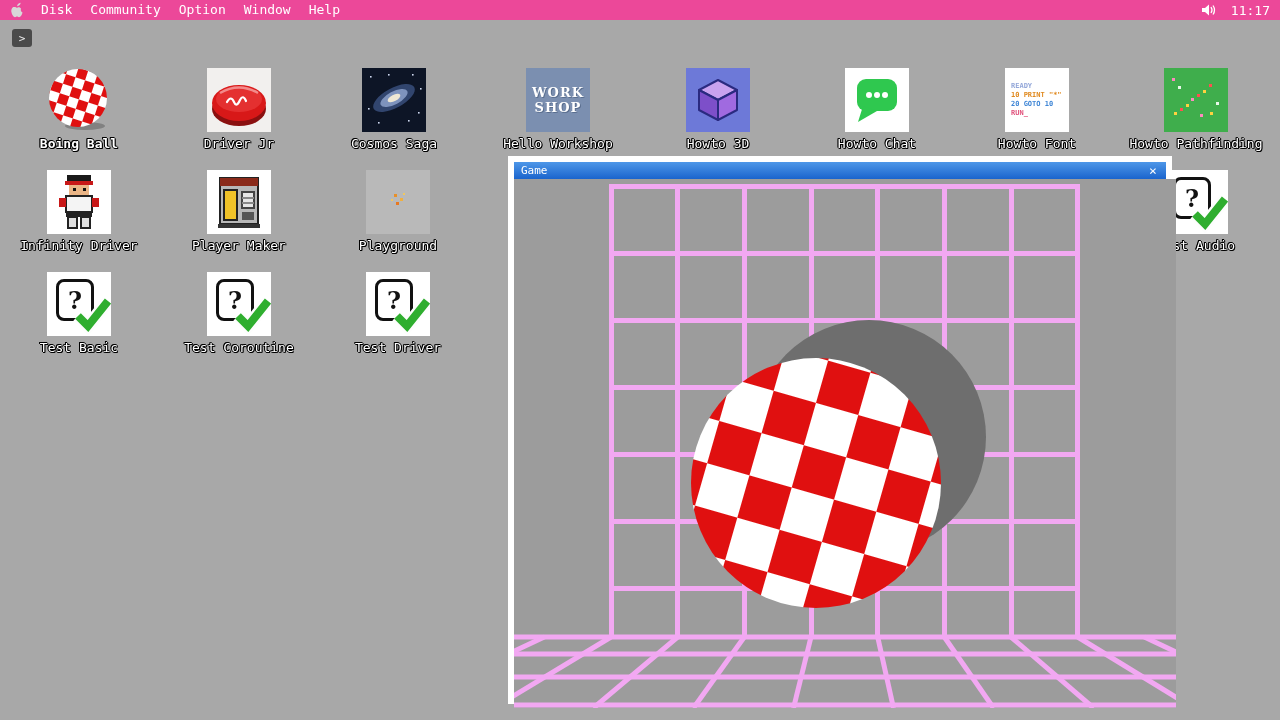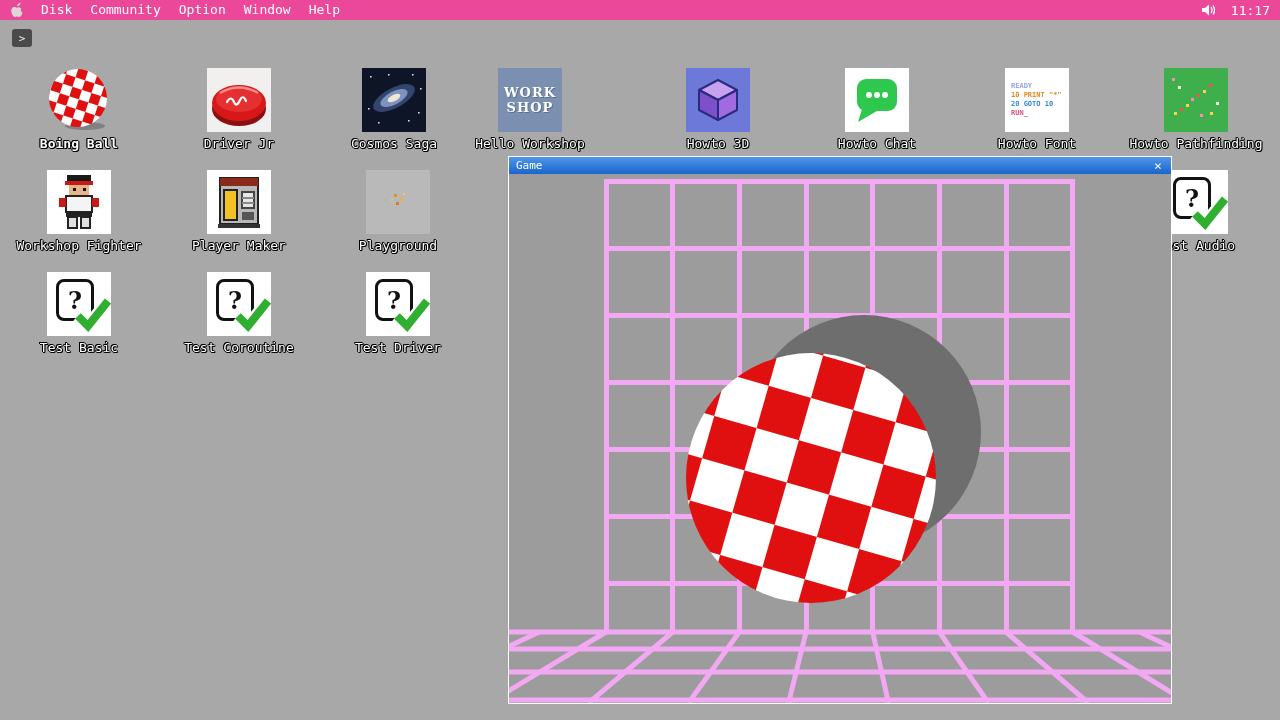--- a/index.html
+++ b/index.html
@@ -29,21 +29,21 @@
   .icon-font{background:#fff;box-sizing:border-box;padding:15px 3px 0 6px;display:flex;flex-direction:column;gap:2px;
     font-size:7px;line-height:7px;font-weight:bold;}
   .fl0{color:#93a7d9;} .fl1{color:#e0891e;} .fl2{color:#3f86d6;} .fl3{color:#e0507a;}
   .icon-test{background:#fff;}
   .test-box{position:absolute;left:9px;top:7px;width:32px;height:36px;border:3px solid #111;border-radius:8px;
     display:flex;align-items:center;justify-content:center;
     font-family:"DejaVu Serif",serif;font-weight:bold;font-size:24px;color:#111;}
   .test-check{position:absolute;right:-2px;bottom:1px;width:42px;height:42px;}
   
   .window{position:absolute;left:508px;top:156px;width:664px;height:548px;z-index:10;
-    box-sizing:border-box;border:1px solid #ffffff;background:#9c9c9c;}
+    box-sizing:border-box;border:6px solid #ffffff;background:#9c9c9c;}
   .titlebar{height:17px;background:linear-gradient(#4e97e8,#1a64cd);display:flex;align-items:center;
     color:#fff;font-size:11px;padding:0 5px;}
   .titlebar .title{padding-left:2px;}
   .close{margin-left:auto;width:16px;text-align:center;font-size:13px;line-height:17px;cursor:pointer;}
   .window-content{position:relative;width:662px;height:529px;background:#9c9c9c;overflow:hidden;}
 </style>
 </head>
 <body>
 
 <div class="menubar">
@@ -120,21 +120,21 @@
       <g transform="rotate(-28 32 30)">
         <ellipse cx="32" cy="30" rx="23" ry="10" fill="#31456e"></ellipse>
         <ellipse cx="32" cy="30" rx="15" ry="6.5" fill="#7e93bd"></ellipse>
         <ellipse cx="32" cy="30" rx="7" ry="3.2" fill="#efe8d4"></ellipse>
       </g>
     </svg>
   </div>
   <div class="icon-label">Cosmos Saga</div>
 </div>
 
-<div class="icon-cell" style="left:450px;top:68px;">
+<div class="icon-cell" style="left:478px;top:68px;">
   <div class="icon-img icon-workshop">
     <span>WORK</span>
     <span>SHOP</span>
   </div>
   <div class="icon-label">Hello Workshop</div>
 </div>
 
 <div class="icon-cell" style="left:638px;top:68px;">
   <div class="icon-img">
     <svg width="64" height="64" viewBox="0 0 64 64">
@@ -204,21 +204,21 @@
       <rect x="26" y="18" width="3" height="3" fill="#111"></rect>
       <rect x="36" y="18" width="3" height="3" fill="#111"></rect>
       <rect x="19" y="26" width="26" height="16" fill="#f4f4f4" stroke="#222" stroke-width="2"></rect>
       <rect x="12" y="28" width="7" height="9" fill="#c81818"></rect>
       <rect x="45" y="28" width="7" height="9" fill="#c81818"></rect>
       <rect x="19" y="42" width="26" height="5" fill="#222"></rect>
       <rect x="21" y="47" width="9" height="11" fill="#e0e0e0" stroke="#222" stroke-width="2"></rect>
       <rect x="34" y="47" width="9" height="11" fill="#e0e0e0" stroke="#222" stroke-width="2"></rect>
     </svg>
   </div>
-  <div class="icon-label">Workshop Fighter</div>
+  <div class="icon-label">Infinity Driver</div>
 </div>
 
 <div class="icon-cell" style="left:159px;top:170px;">
   <div class="icon-img">
     <svg width="64" height="64" viewBox="0 0 64 64" shape-rendering="crispEdges">
       <rect width="64" height="64" fill="#fff"></rect>
       <rect x="13" y="8" width="38" height="46" fill="#b8b8b8" stroke="#222" stroke-width="2"></rect>
       <rect x="13" y="8" width="38" height="8" fill="#8a2a1a"></rect>
       <rect x="17" y="20" width="13" height="30" fill="#f0c228" stroke="#222" stroke-width="2"></rect>
       <rect x="35" y="22" width="12" height="16" fill="#e6e6e6" stroke="#444" stroke-width="1.5"></rect>

